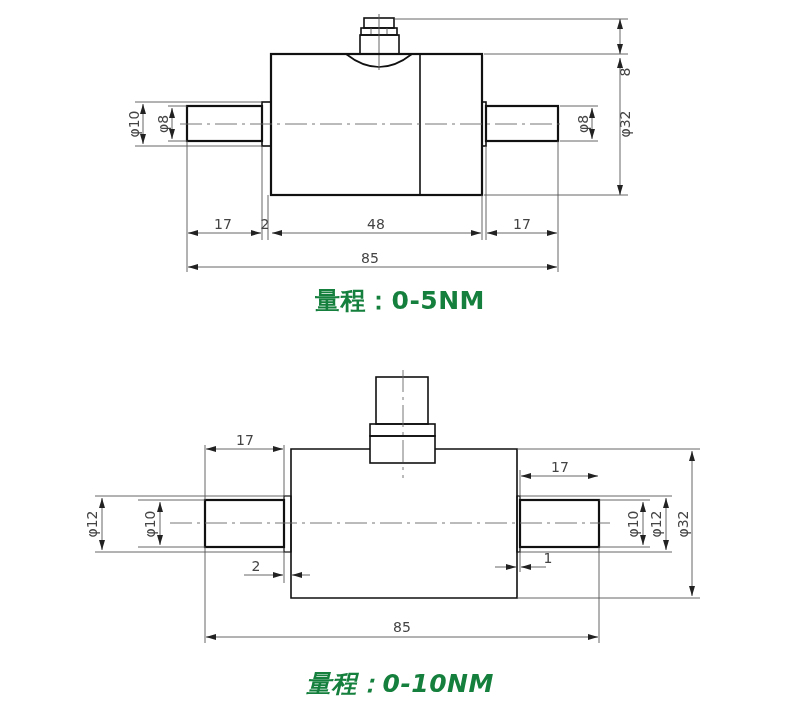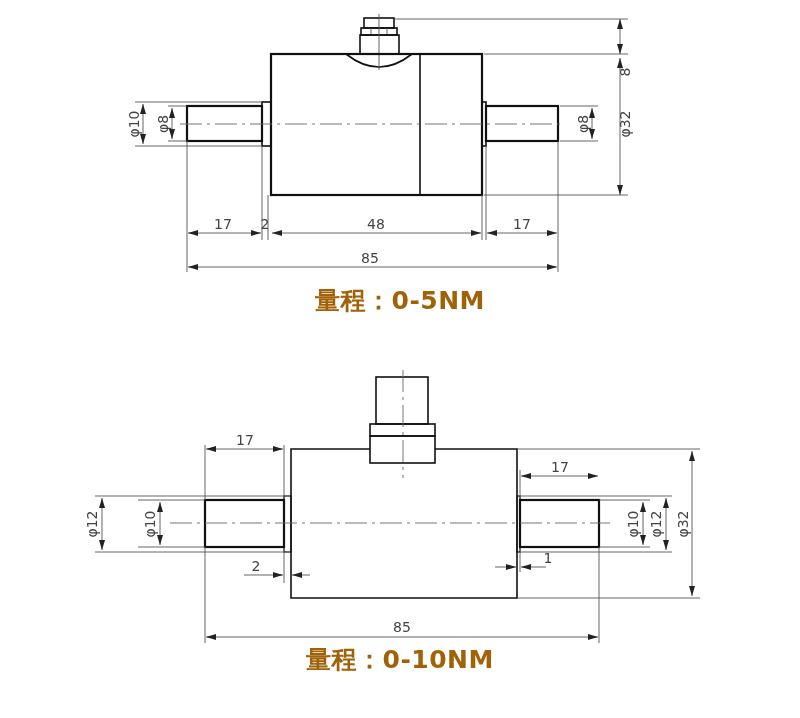--- a/index.html
+++ b/index.html
@@ -5,23 +5,23 @@
     html, body { margin: 0; padding: 0; background: #ffffff; }
     body { width: 800px; height: 718px; position: relative; overflow: hidden; font-family: "DejaVu Sans", sans-serif; }
     .drawing { position: absolute; left: 0; width: 800px; }
     #drawing-top { top: 0; height: 285px; }
     #drawing-bottom { top: 340px; height: 310px; }
     svg { display: block; }
     .thick { stroke: #111; stroke-width: 2.2; fill: none; }
     .thin { stroke: #555; stroke-width: 0.9; fill: none; }
     .center { stroke: #666; stroke-width: 0.9; fill: none; stroke-dasharray: 22 5 3 5; }
     .dimtxt { font-family: "DejaVu Sans", sans-serif; font-size: 14px; fill: #444; }
-    .caption { position: absolute; left: 0; width: 800px; text-align: center; font-family: "DejaVu Sans", sans-serif; font-weight: bold; font-size: 25px; color: #a16207; letter-spacing: 0.5px; }
+    .caption { position: absolute; left: 0; width: 800px; text-align: center; font-family: "DejaVu Sans", sans-serif; font-weight: bold; font-size: 25px; color: #15803d; letter-spacing: 0.5px; }
     #caption-top { top: 284px; }
-    #caption-bottom { top: 643px; }
+    #caption-bottom { top: 667px; font-style: italic; }
   </style>
 </head>
 <body>
 
 <div class="drawing" id="drawing-top">
   <svg width="800" height="285" viewBox="0 0 800 285">
     <defs>
       <marker id="arr" markerWidth="10" markerHeight="6" refX="10" refY="3" orient="auto-start-reverse" markerUnits="userSpaceOnUse">
         <path d="M0,0 L10,3 L0,6 Z" fill="#222"></path>
       </marker>

